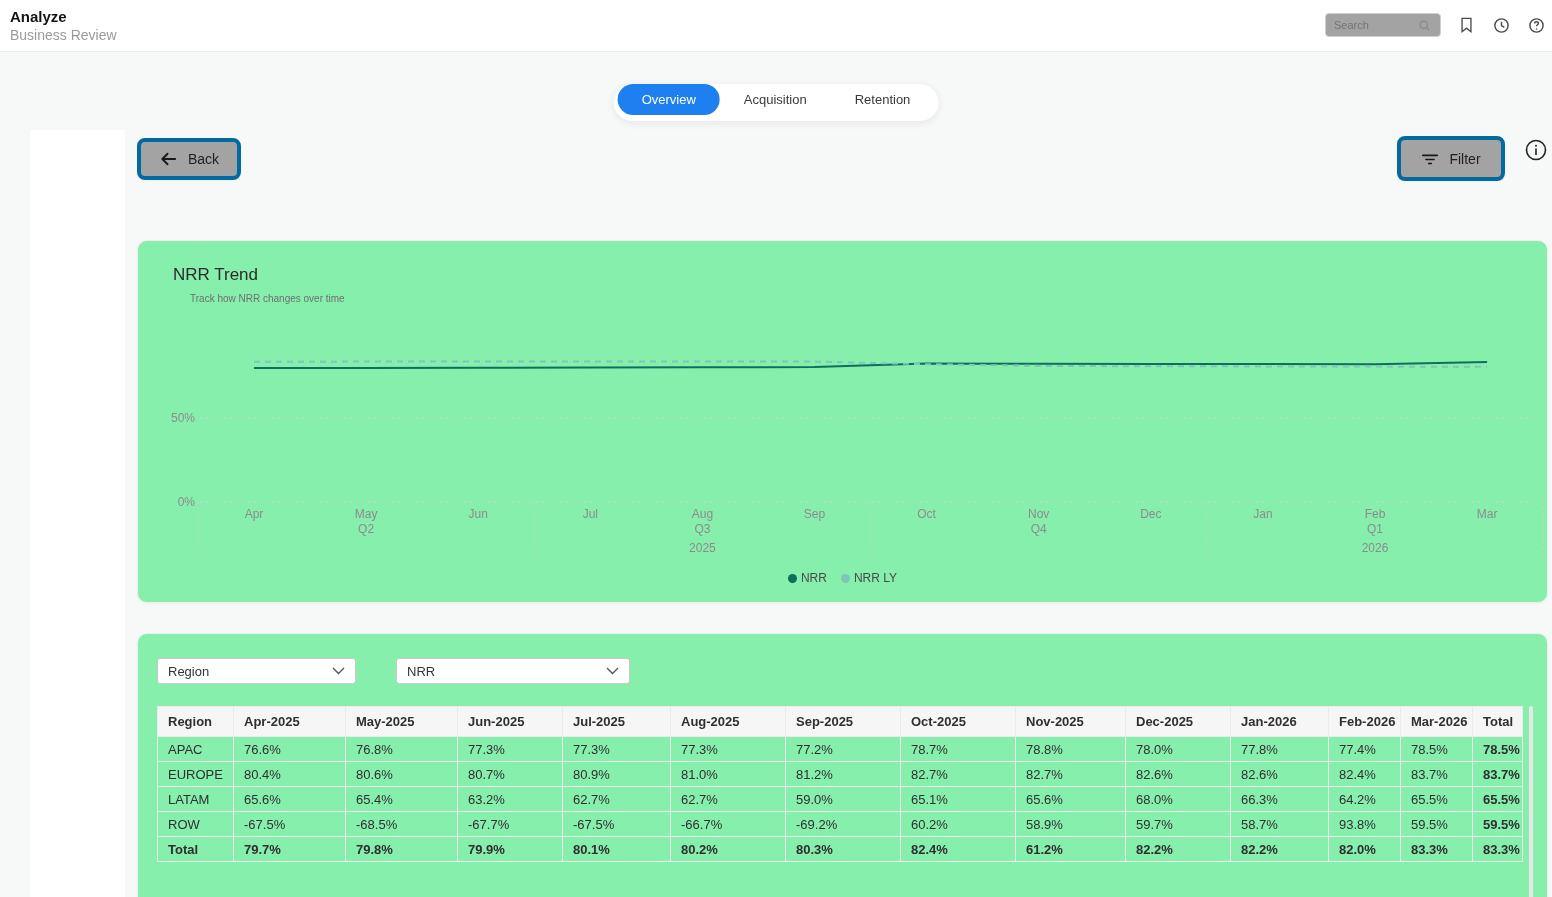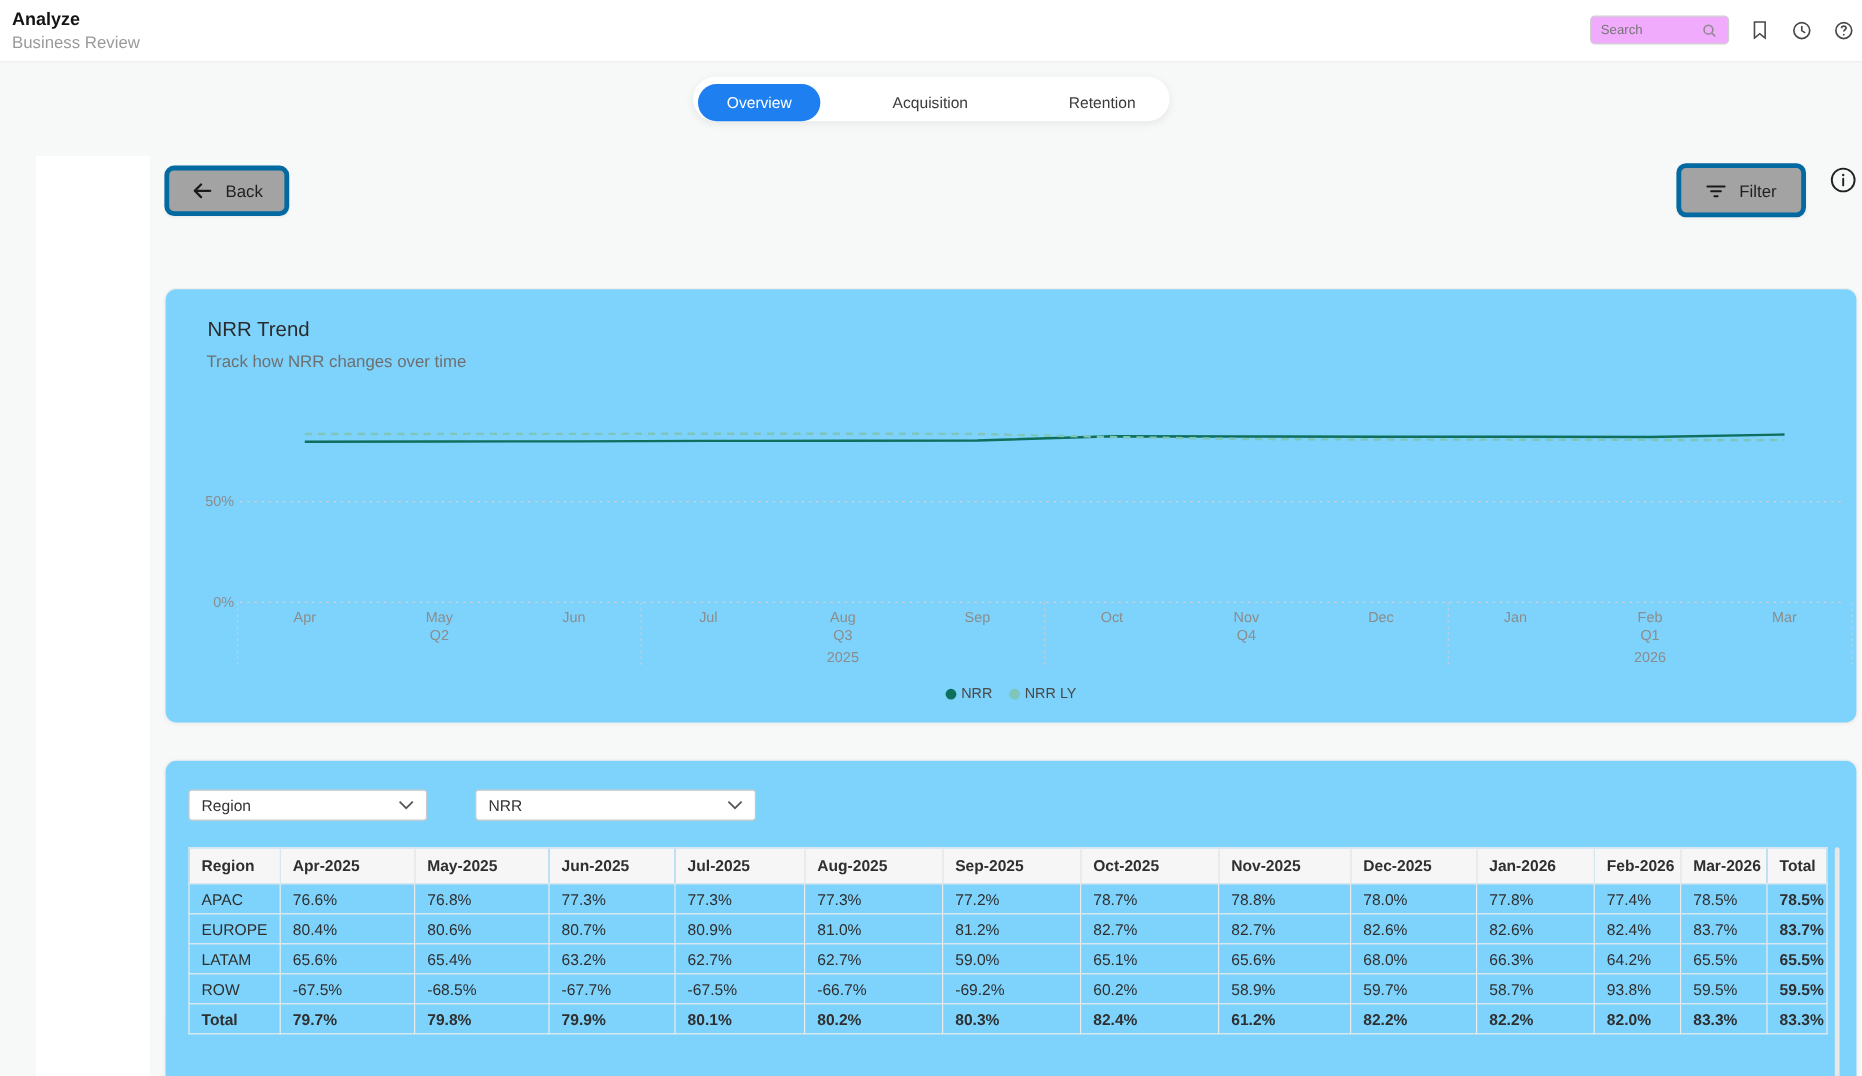--- a/index.html
+++ b/index.html
@@ -14,33 +14,33 @@
   
   .app-header {
     position:absolute; top:0; left:0; width:1552px; height:52px;
     background:#ffffff; border-bottom:1px solid #ebebeb;
   }
   .app-title { position:absolute; left:10px; top:8px; font-size:15px; font-weight:bold; color:#141414; }
   .app-subtitle { position:absolute; left:10px; top:27px; font-size:14px; color:#9a9a9a; }
   .header-right { position:absolute; right:6px; top:13px; display:flex; align-items:center; gap:15px; }
   .search-box {
     width:116px; height:24px; border:1px solid #cfcfcf; border-radius:4px;
-    display:flex; align-items:center; background:#f0abfc; padding:0 6px 0 8px;
+    display:flex; align-items:center; background:#a3a3a3; padding:0 6px 0 8px;
   }
   .search-box input {
     border:none; outline:none; width:84px; font-size:11px; color:#444;
     font-family:"Liberation Sans", sans-serif; background:transparent;
   }
   .icon-btn { background:none; border:none; cursor:pointer; width:20px; height:20px; display:flex; align-items:center; justify-content:center; padding:0; }
 
   
   .tabs {
-    position:absolute; top:64px; left:50%; transform:translateX(-50%);
-    height:37px; background:#ffffff; border-radius:20px; display:flex; align-items:flex-end;
-    padding:0 4px; box-shadow:0 2px 8px rgba(0,0,0,0.08);gap:36px;
+    position:absolute; top:84px; left:50%; transform:translateX(-50%);
+    height:37px; background:#ffffff; border-radius:20px; display:flex; align-items:flex-start;
+    padding:0 4px; box-shadow:0 2px 8px rgba(0,0,0,0.08);
   }
   .tab {
     height:31px; line-height:31px; padding:0 24px; font-size:13px; color:#3a3a3a;
     border-radius:16px; cursor:pointer; white-space:nowrap;
   }
   .tab.active { color:#ffffff; }
 
   
   .left-panel { position:absolute; left:30px; top:130px; width:95px; height:767px; background:#ffffff; }
 
@@ -54,28 +54,28 @@
   .back-btn { left:137px; top:138px; width:104px; height:42px; }
   .filter-btn { left:1397px; top:136px; width:108px; height:45px; }
   .info-btn {
     position:absolute; left:1524px; top:138px; width:24px; height:24px; border-radius:50%;
     background:none; border:none; padding:0; cursor:pointer;
     display:flex; align-items:center; justify-content:center;
   }
 
   
   .card {
-    position:absolute; left:137px; width:1411px; background:#7dd3fc;
+    position:absolute; left:137px; width:1411px; background:#86efac;
     border:1px solid #eeeeee; border-radius:10px; box-shadow:0 1px 3px rgba(0,0,0,0.03);
   }
   .chart-card { top:240px; height:363px; }
   .table-card { top:633px; height:290px; }
 
   .card-title { position:absolute; left:35px; top:24px; font-size:17px; font-weight:500; color:#2b2b2b; }
-  .card-subtitle { position:absolute; left:34px; top:52px; font-size:14px; color:#6f6f6f; }
+  .card-subtitle { position:absolute; left:52px; top:52px; font-size:10px; color:#6f6f6f; }
 
   .chart-svg { position:absolute; left:0; top:85px; }
   .legend { position:absolute; left:0; top:330px; width:100%; display:flex; justify-content:center; gap:14px; }
   .legend-item { display:flex; align-items:center; gap:4px; font-size:12px; color:#4a4a4a; cursor:pointer; }
   .legend-dot { width:9px; height:9px; border-radius:50%; display:inline-block; }
 
   
   .dropdown {
     position:absolute; top:24px; height:26px; border:1px solid #c9c9c9; border-radius:3px;
     background:#fff; display:flex; align-items:center; justify-content:space-between;

